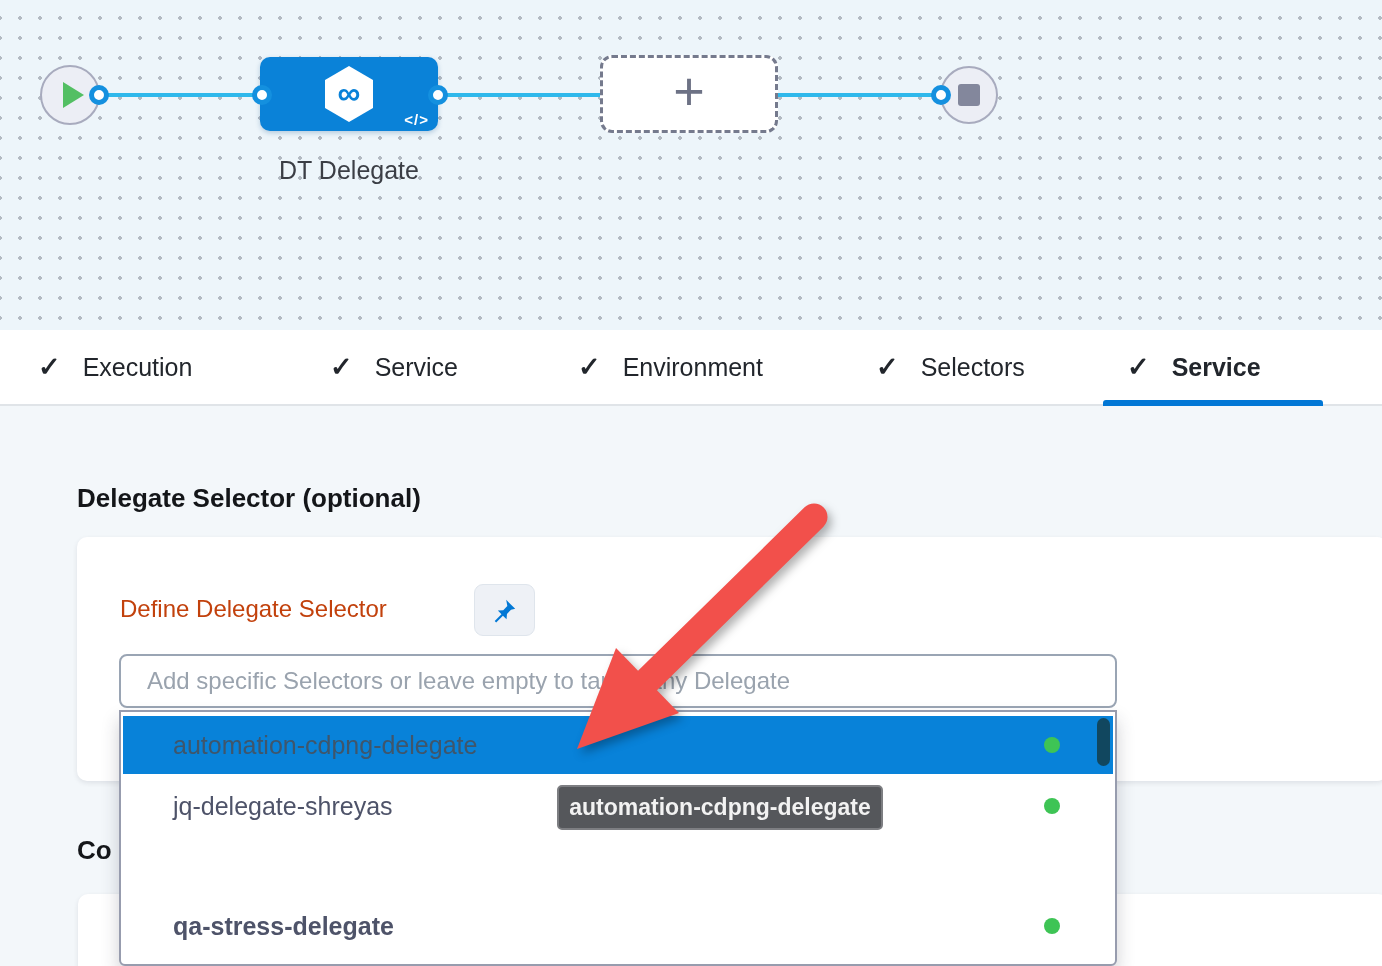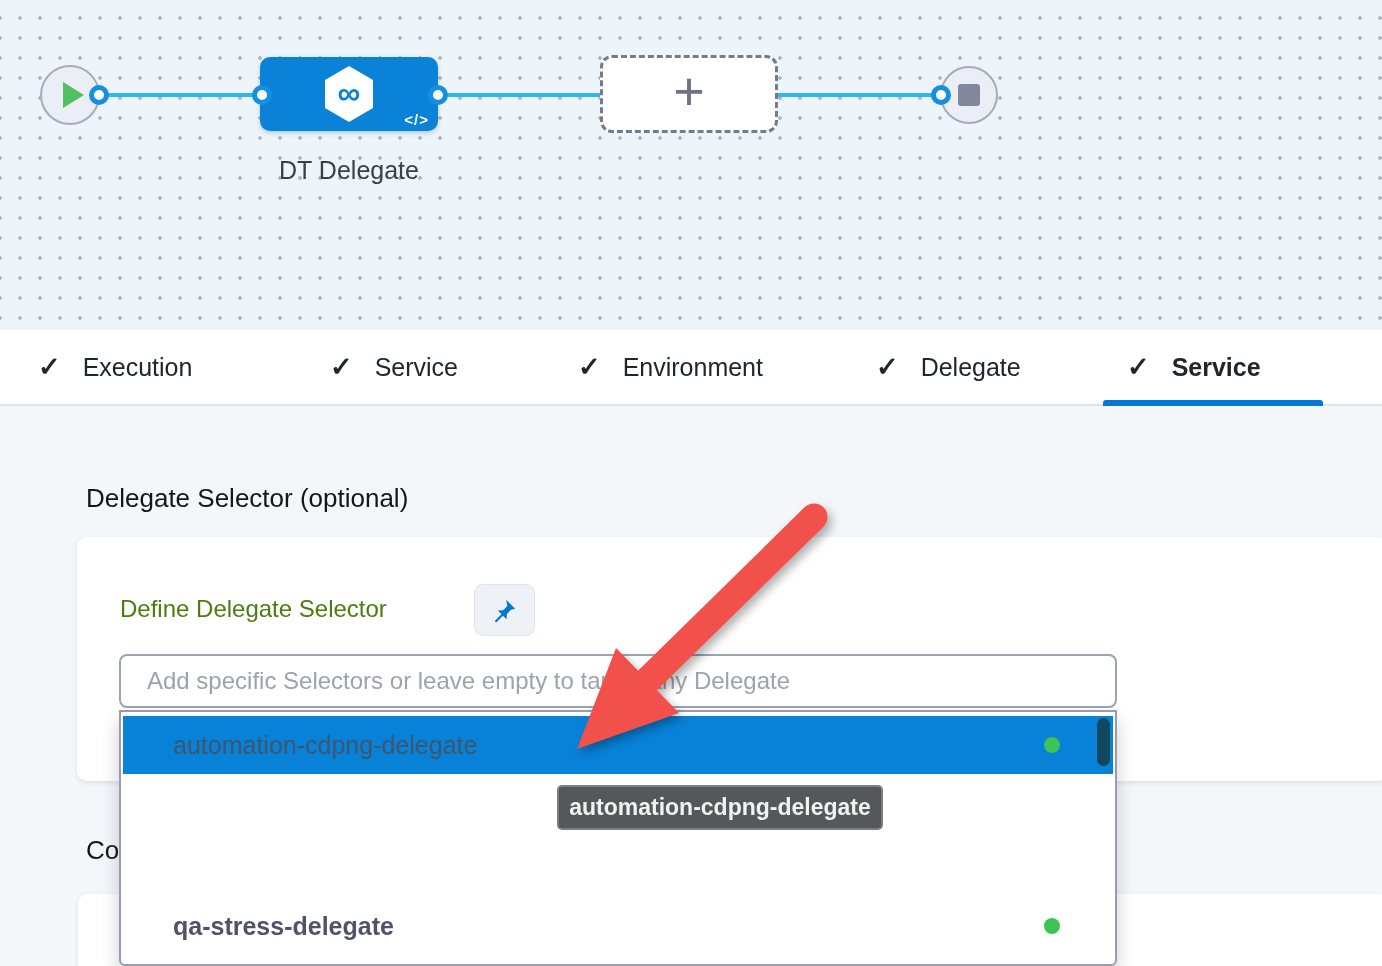--- a/index.html
+++ b/index.html
@@ -39,24 +39,24 @@
   .tabbar{ position:absolute; left:0; top:330px; width:1382px; height:76px; background:#ffffff;
            border-bottom:2px solid #e0e4e8; }
   .tab{ position:absolute; top:0; height:74px; display:flex; align-items:center; gap:22px;
         font-size:25px; color:#22262c; cursor:pointer; }
   .tab .chk{ font-size:27px; font-weight:600; }
   .tab.active .lbl{ font-weight:700; }
   .tab-underline{ position:absolute; left:1103px; top:400px; width:220px; height:6px;
                   background:#0277d5; border-radius:3px 3px 0 0; }
 
   
-  .h1{ position:absolute; font-size:26px; font-weight:400; color:#141619;margin-left:9px; }
+  .h1{ position:absolute; font-size:26px; font-weight:700; color:#141619; }
   .card{ position:absolute; background:#ffffff; border-radius:10px;
          box-shadow:0 2px 5px rgba(40,41,61,.10); }
-  .define-label{ position:absolute; left:120px; top:595px; font-size:24px; color:#4d7c0f; }
+  .define-label{ position:absolute; left:120px; top:595px; font-size:24px; color:#c2410c; }
   .pin-btn{ position:absolute; left:474px; top:584px; width:61px; height:52px; border-radius:9px;
             background:#eef1f6; border:1px solid #dfe5ec; display:flex; align-items:center;
             justify-content:center; cursor:pointer; }
   .sel-input{ position:absolute; left:119px; top:654px; width:998px; height:54px;
               border:2px solid #9aa5b4; border-radius:8px; background:#fff;
               padding:0 26px; font-size:24px; color:#333;
               font-family:"Liberation Sans", sans-serif; outline:none; }
   .sel-input::placeholder{ color:#9aa3ae; }
 
   
@@ -125,21 +125,21 @@
     <div class="tab" style="left:330px;">
       <span class="chk">✓</span>
       <span class="lbl">Service</span>
     </div>
     <div class="tab" style="left:578px;">
       <span class="chk">✓</span>
       <span class="lbl">Environment</span>
     </div>
     <div class="tab" style="left:876px;">
       <span class="chk">✓</span>
-      <span class="lbl">Delegate</span>
+      <span class="lbl">Selectors</span>
     </div>
     <div class="tab active" style="left:1127px;">
       <span class="chk">✓</span>
       <span class="lbl">Service</span>
     </div>
   </div>
   <div class="tab-underline"></div>
 
   <div class="h1" style="left:77px;top:483px;">Delegate Selector (optional)</div>
 
@@ -156,20 +156,24 @@
   <input class="sel-input" type="text" value="" placeholder="Add specific Selectors or leave empty to target any Delegate" style="">
 
   <div class="h1 under" style="left:77px;top:835px;">Co</div>
   <div class="card under" style="left:78px;top:894px;width:1310px;height:100px;"></div>
 
   <div class="dropdown">
     <div class="opt hl" style="top:4px;">
       <span>automation-cdpng-delegate</span>
       <span class="dot"></span>
     </div>
+    <div class="opt" style="top:65px;">
+      <span>jq-delegate-shreyas</span>
+      <span class="dot"></span>
+    </div>
     <div class="opt" style="top:185px;font-weight:bold;">
       <span>qa-stress-delegate</span>
       <span class="dot"></span>
     </div>
     <div class="sb-thumb"></div>
   </div>
 
   <div class="tooltip">automation-cdpng-delegate</div>
 
   <svg class="arrow-svg" width="1382" height="966" viewBox="0 0 1382 966">

